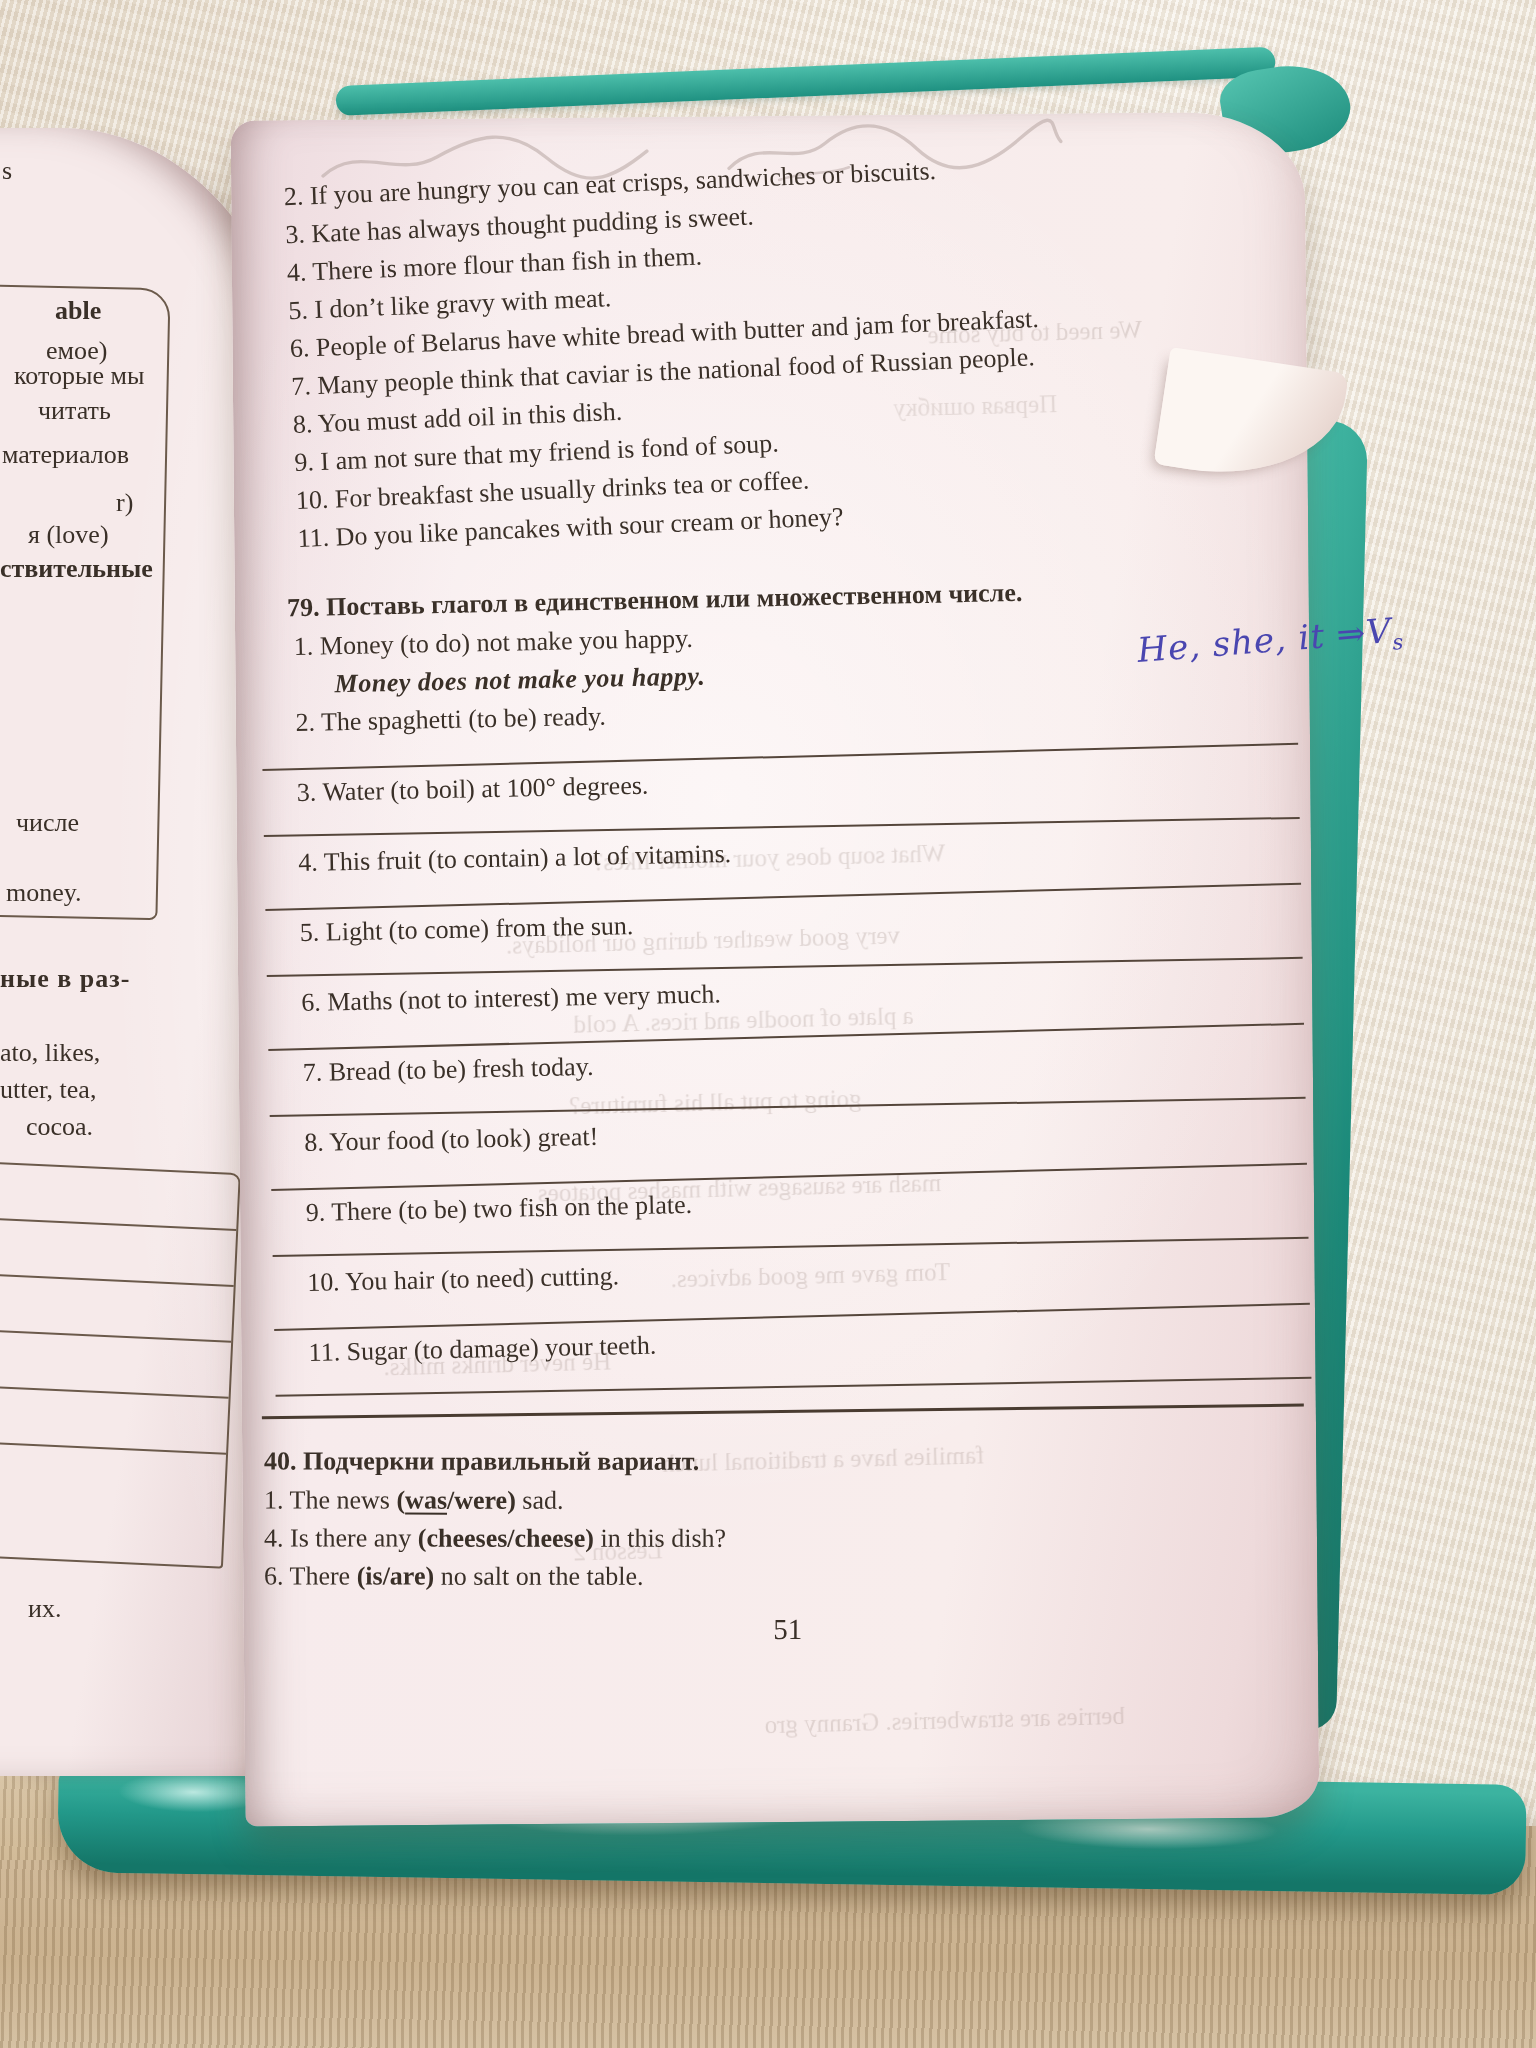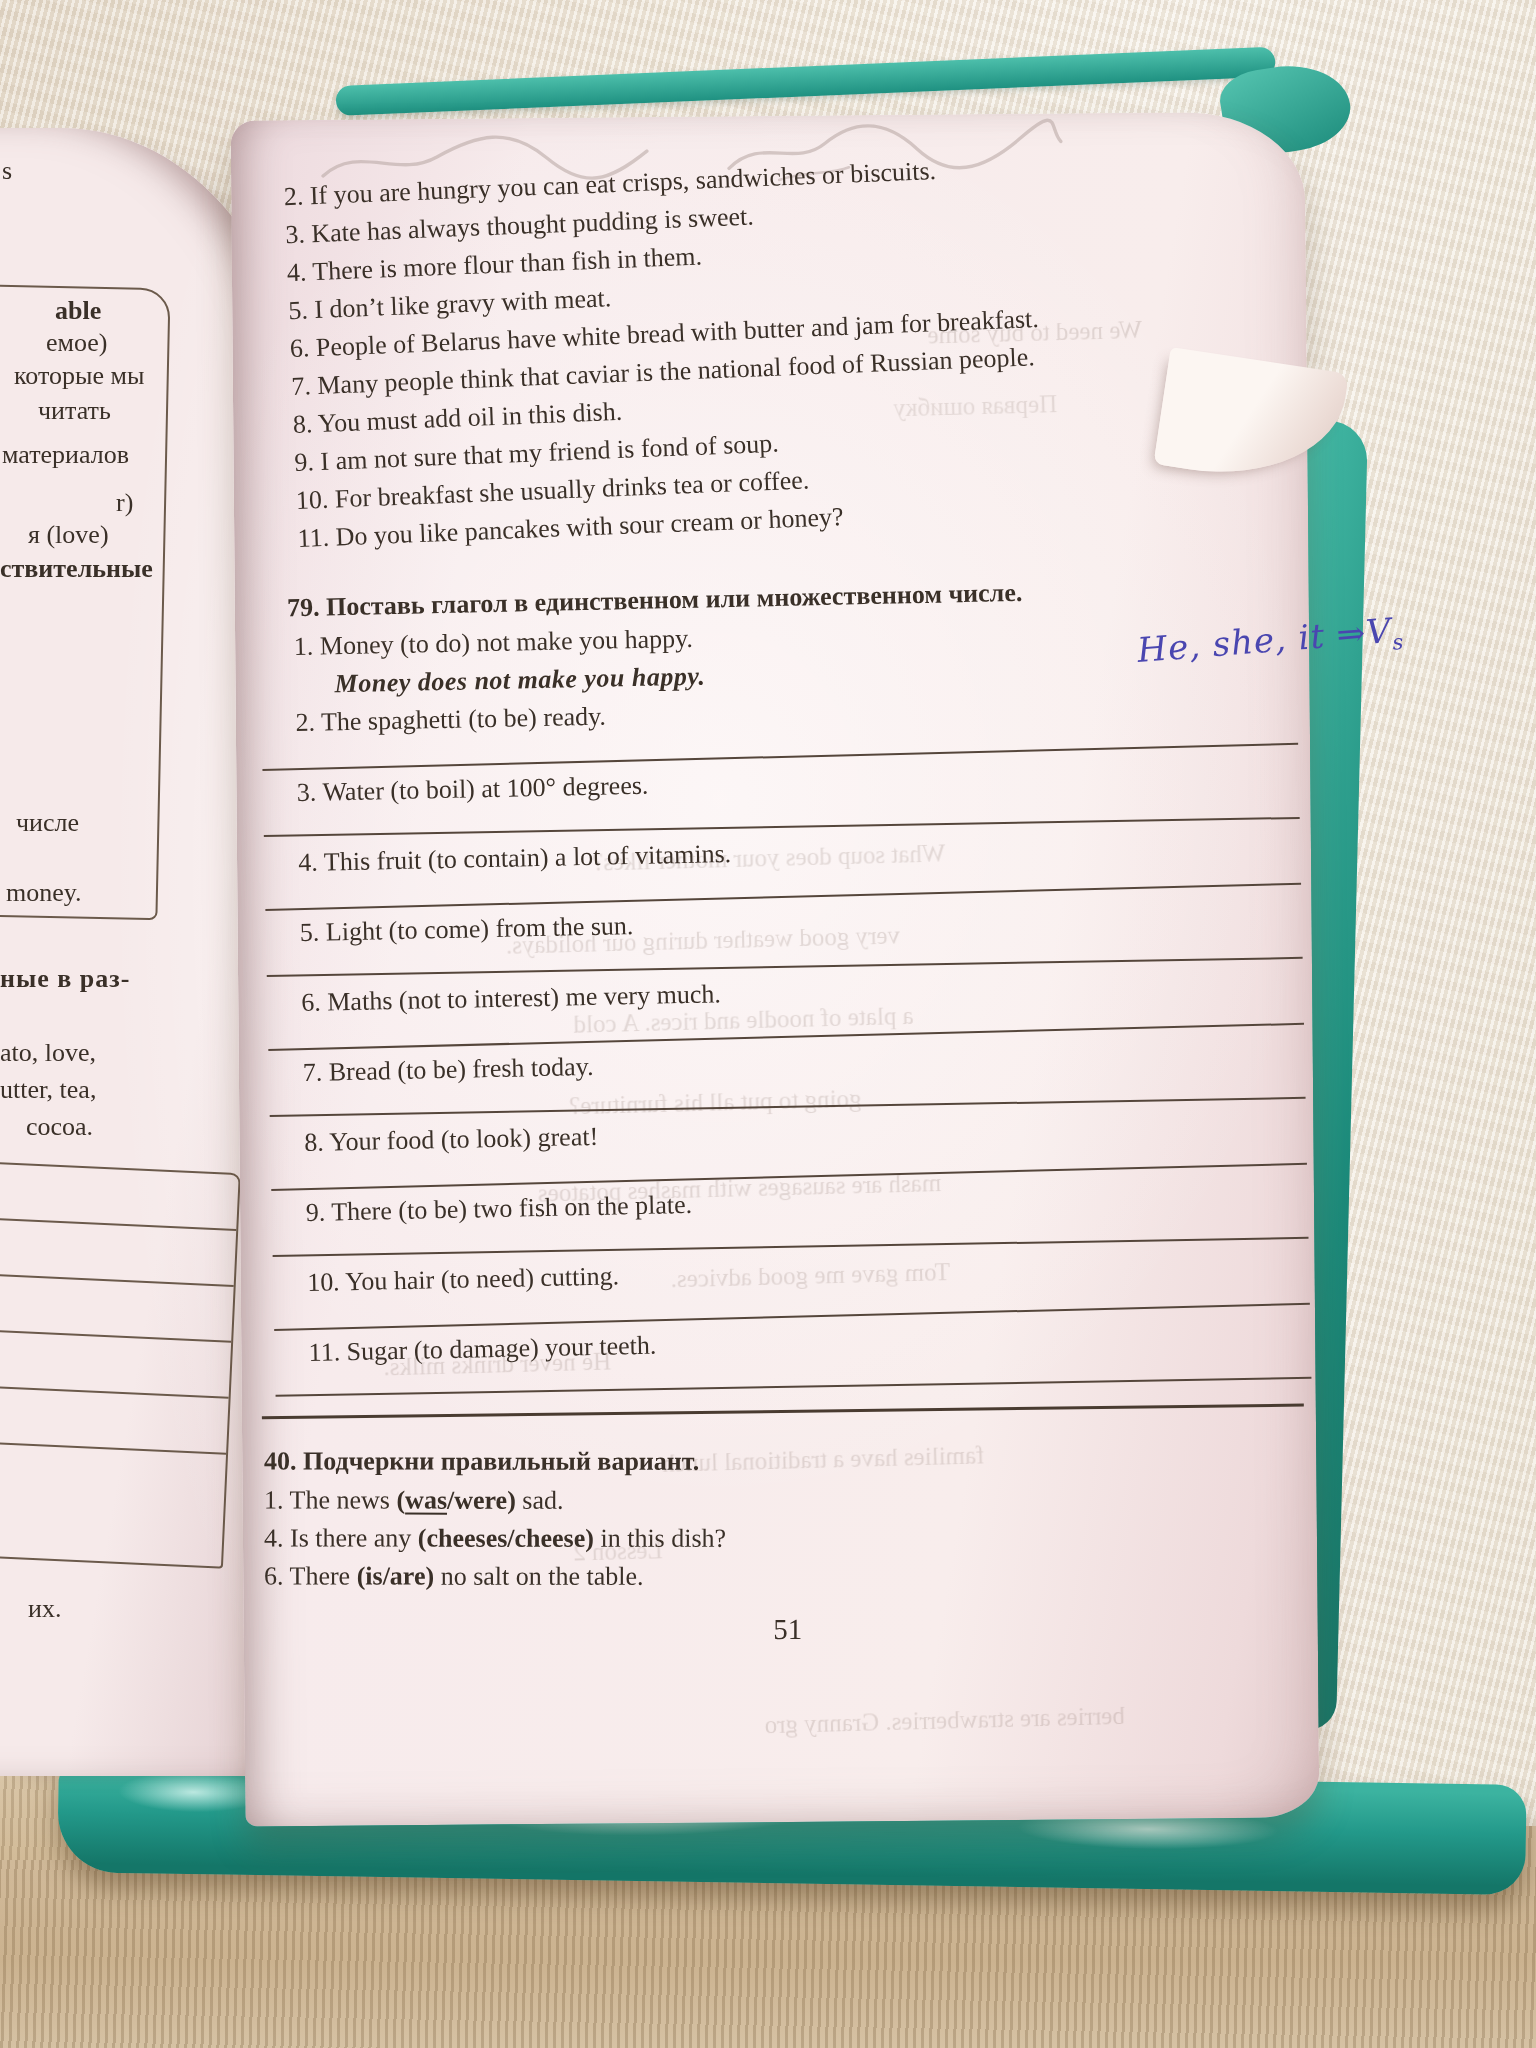--- a/index.html
+++ b/index.html
@@ -154,31 +154,31 @@
   <div class="cover-bottom">
     <i class="gloss1"></i>
     <i class="gloss2"></i>
     <i class="gloss3"></i>
   </div>
 
   <div class="left-page">
     <span class="frag" style="left:2px;  top:28px;">s</span>
     <div class="lp-box"></div>
     <span class="frag" style="left:55px; top:168px; font-weight:bold;">able</span>
-    <span class="frag" style="left:46px; top:200px;">емое)</span>
+    <span class="frag" style="left:46px; top:208px;">емое)</span>
     <span class="frag" style="left:14px; top:233px;">которые мы</span>
     <span class="frag" style="left:38px; top:268px;">читать</span>
     <span class="frag" style="left:2px;  top:312px;">материалов</span>
     <span class="frag" style="left:116px;top:360px;">r)</span>
     <span class="frag" style="left:28px; top:392px;">я (love)</span>
     <span class="frag" style="left:0px;  top:426px;font-weight:bold;">ствительные</span>
     <span class="frag" style="left:16px; top:680px;">числе</span>
     <span class="frag" style="left:6px;  top:750px;">money.</span>
     <span class="frag" style="left:0px;  top:836px; font-weight:bold; letter-spacing:1px;">ные в раз-</span>
-    <span class="frag" style="left:0px;  top:910px;">ato, love,</span>
+    <span class="frag" style="left:0px;  top:910px;">ato, likes,</span>
     <span class="frag" style="left:0px;  top:947px;">utter, tea,</span>
     <span class="frag" style="left:26px; top:984px;">cocoa.</span>
     <div class="lp-table">
       <div></div>
         <div></div>
         <div></div>
         <div></div>
         <div></div>
         <div></div>
     </div>

